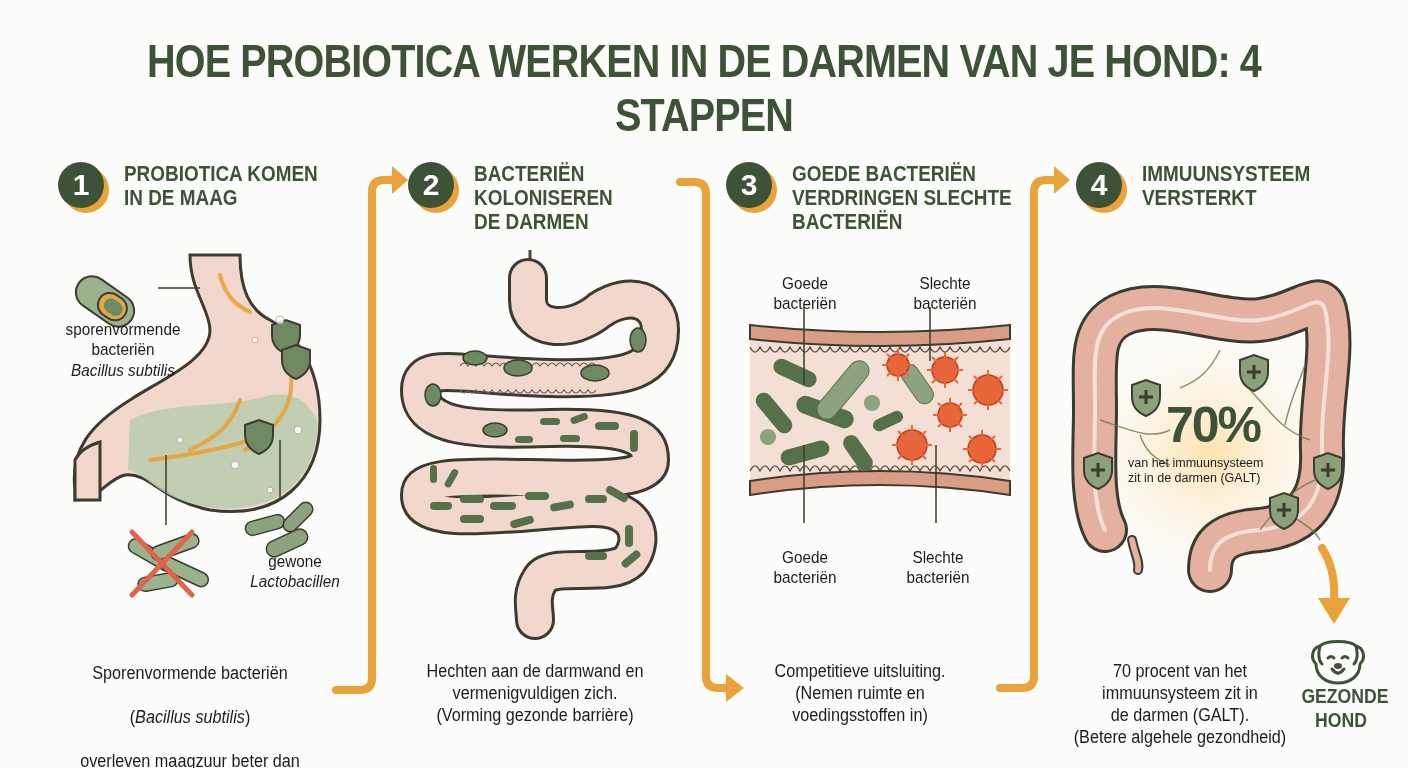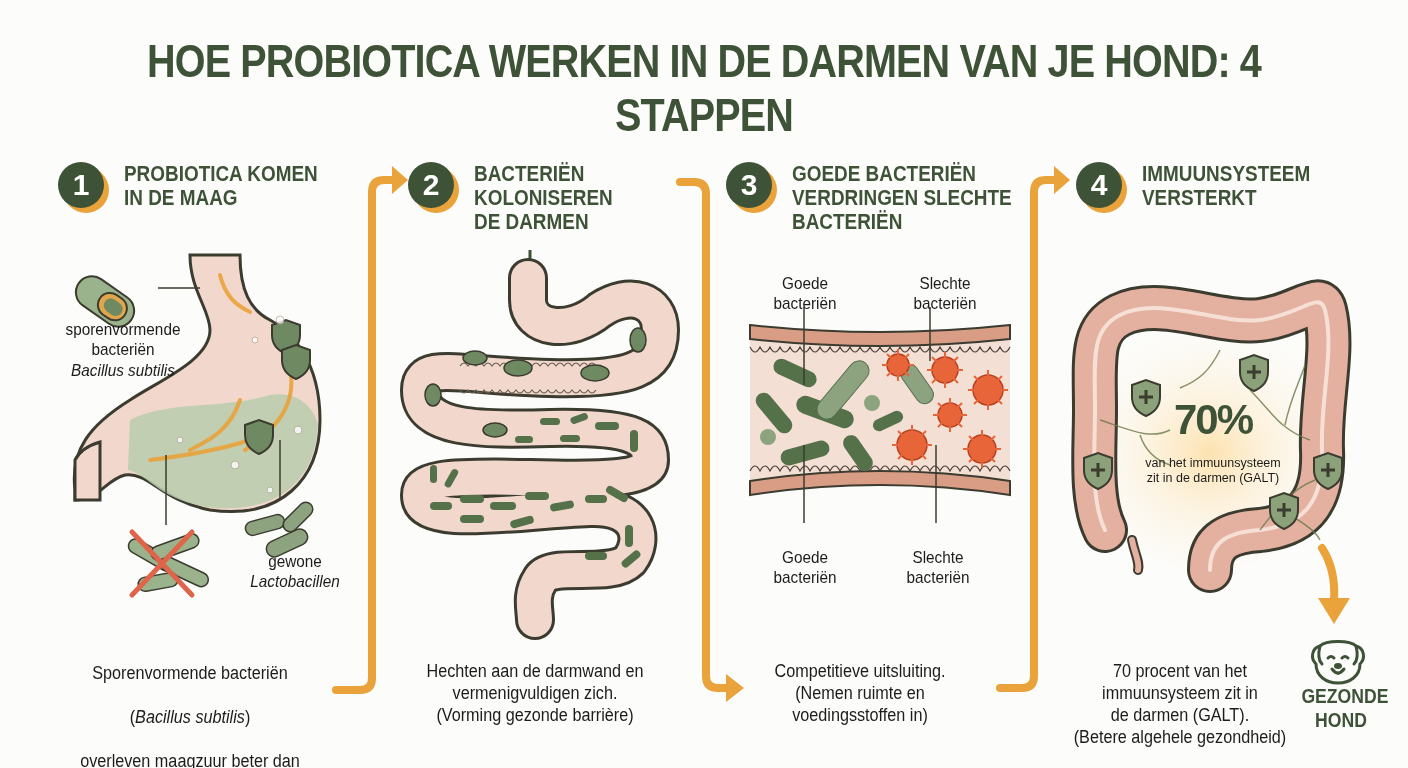--- a/index.html
+++ b/index.html
@@ -23,22 +23,22 @@
   .desc { position: absolute; text-align: center; font-size: 18px; line-height: 22px; color: #1c1c1c; white-space: pre-line;
     transform: scaleX(0.9); transform-origin: center top; }
   .desc i { font-style: italic; }
 
   .lbl { position: absolute; text-align: center; font-size: 17px; line-height: 20px; color: #1c1c1c; white-space: pre-line;
     transform: scaleX(0.9); }
   .lbl.it { font-style: italic; }
 
   svg { position: absolute; overflow: visible; }
 
-  .big70 { position: absolute; left: 1148px; top: 396px; width: 130px; text-align: center; font-weight: bold; font-size: 42px; color: #3d5236; letter-spacing: -2px; }
-  .sub70 { position: absolute; left: 1128px; top: 456px; width: 170px; text-align: center; font-size: 12.5px; line-height: 15px; color: #1c1c1c; white-space: pre-line; }
+  .big70 { position: absolute; left: 1148px; top: 396px; width: 130px; text-align: center; font-weight: bold; font-size: 50px; color: #3d5236; letter-spacing: -2px; }
+  .sub70 { position: absolute; left: 1128px; top: 456px; width: 170px; font-size: 12.5px; line-height: 15px; color: #1c1c1c; white-space: pre-line; }
   .dog-label { position: absolute; left: 1296px; top: 684px; width: 90px; text-align: center; font-weight: bold; font-size: 20px; line-height: 24px; color: #3d5236; white-space: pre-line; transform: scaleX(0.88); }
 </style>
 </head>
 <body>
 
 <div class="title">HOE PROBIOTICA WERKEN IN DE DARMEN VAN JE HOND: 4 STAPPEN</div>
 
 <div class="step-head" style="left:58px; top:162px;">
   <div class="badge">
       <div class="shadow"></div>

